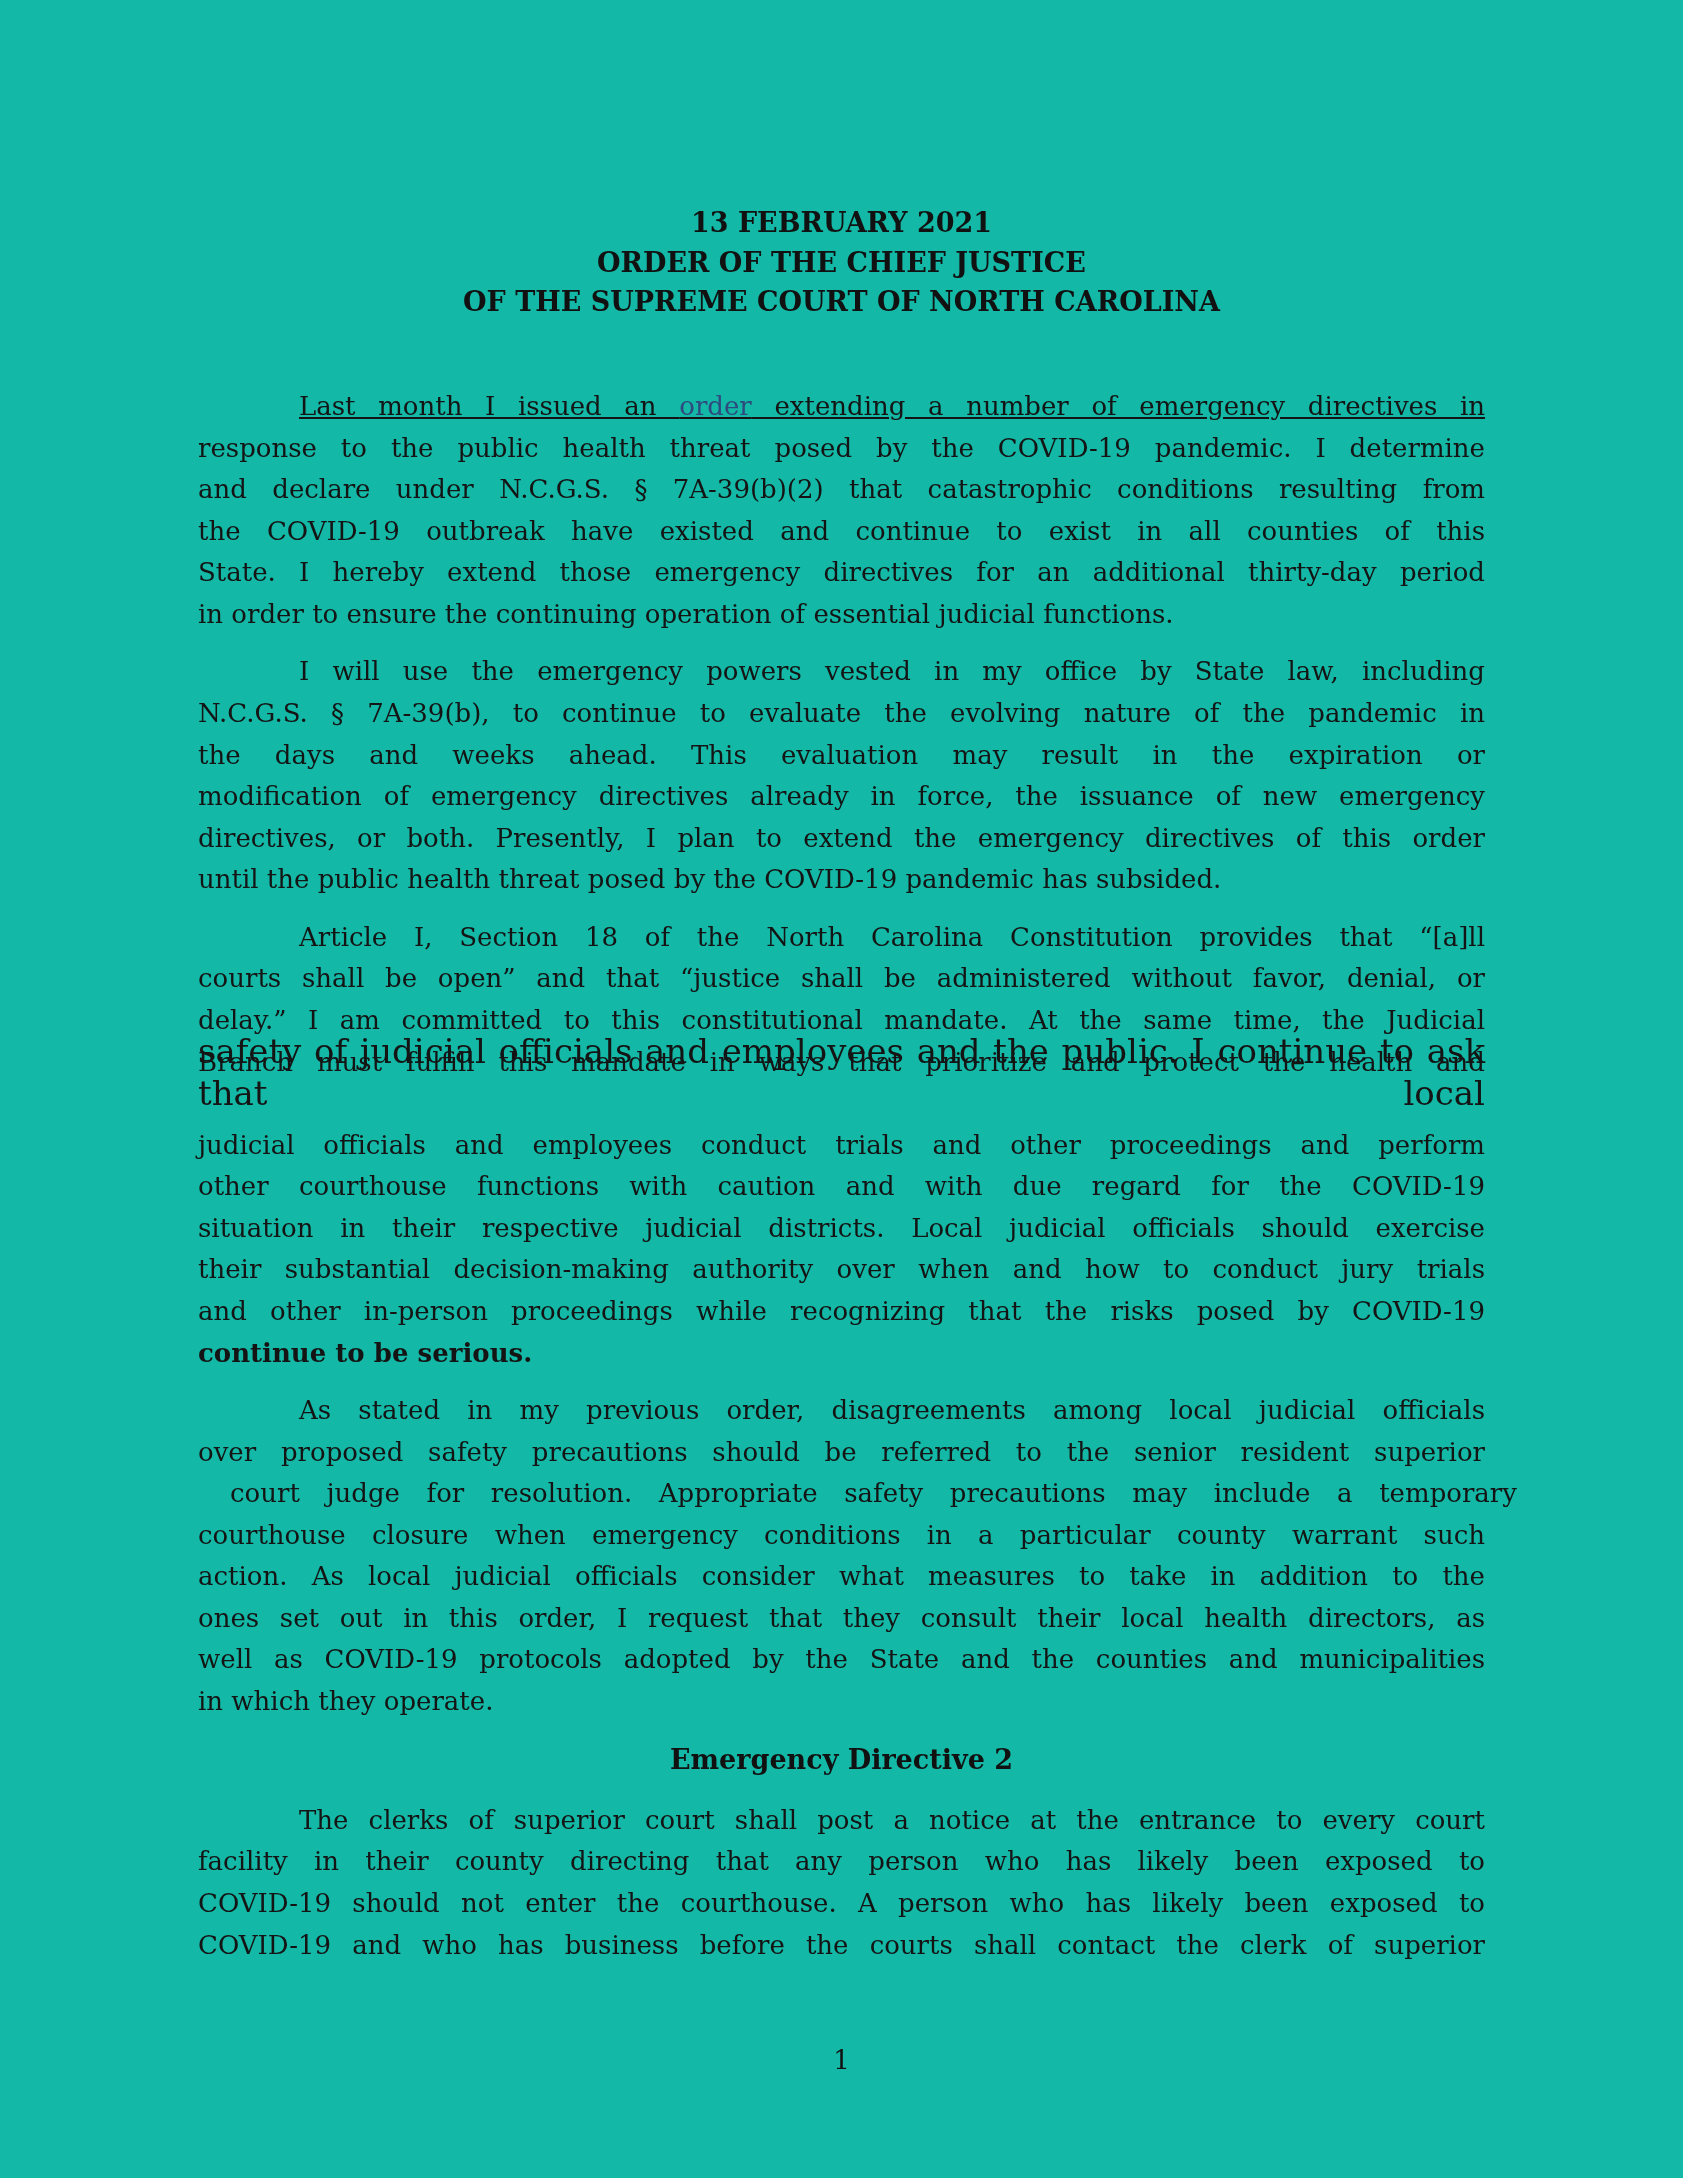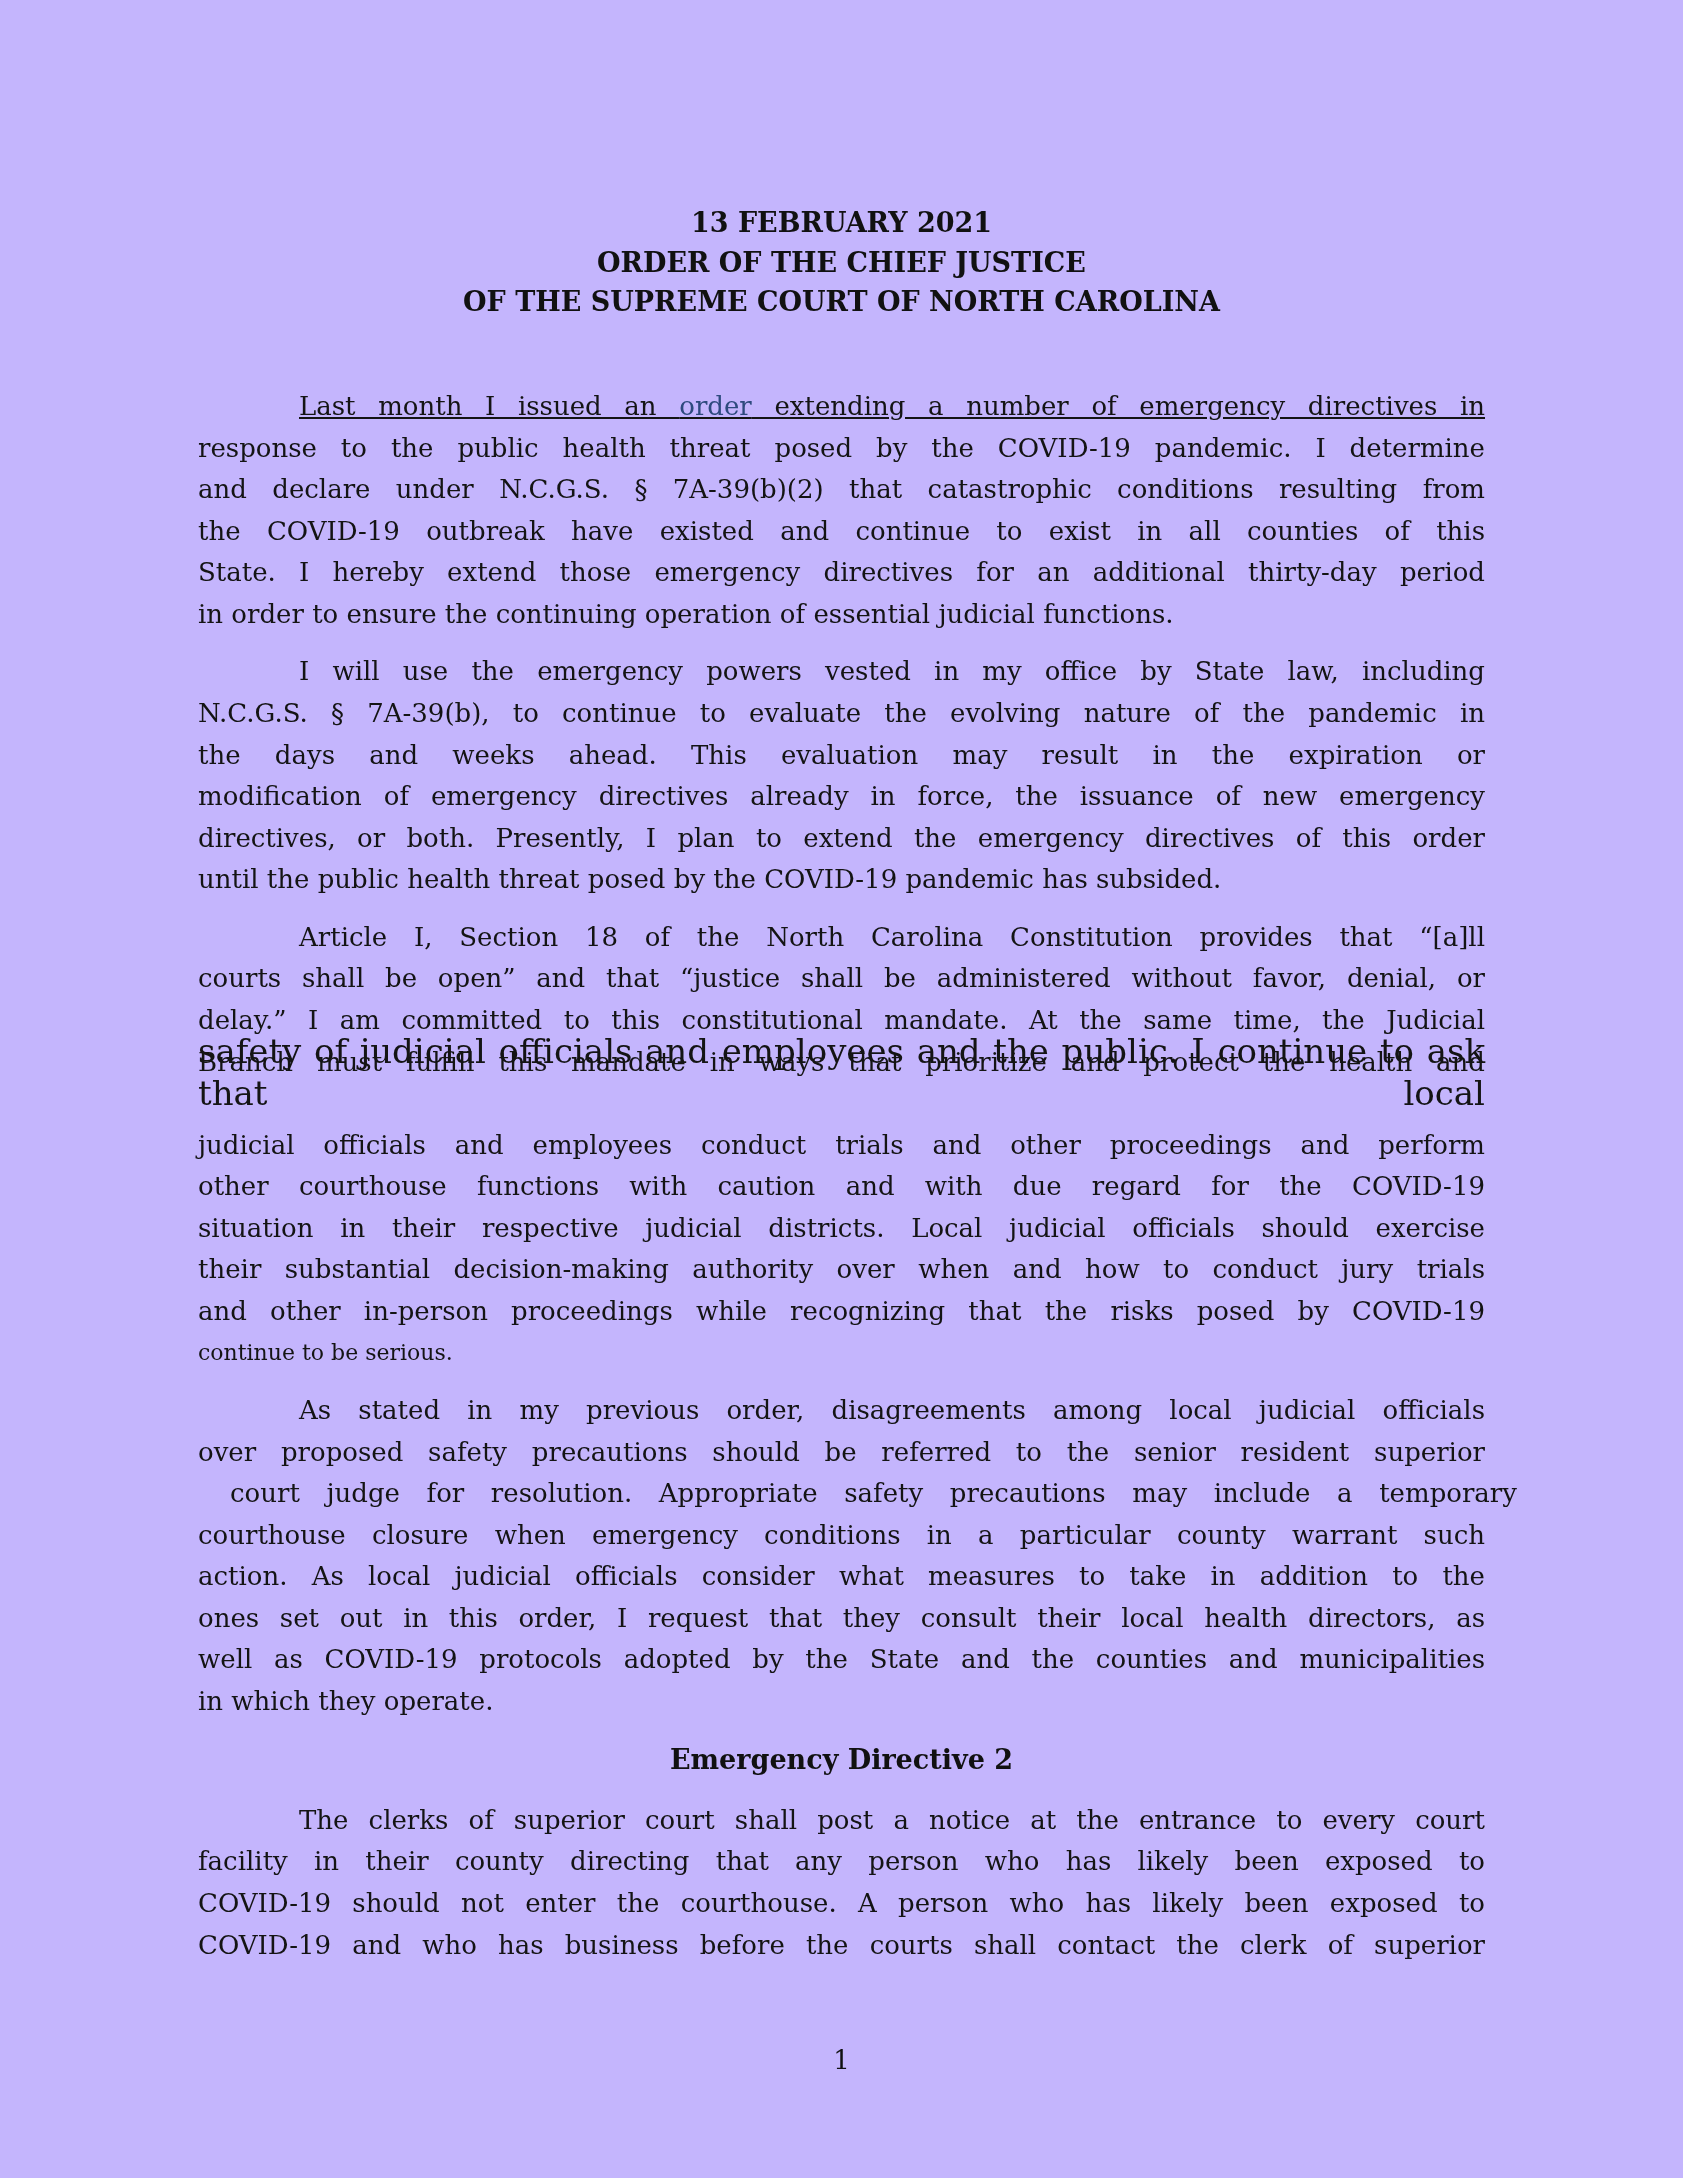--- a/index.html
+++ b/index.html
@@ -1,17 +1,17 @@
 <!DOCTYPE html>
 <html><head>
 <meta charset="utf-8">
 <style>
   html, body { margin: 0; padding: 0; background: #ffffff; }
   body { width: 1683px; height: 2178px; position: relative; overflow: hidden; }
-  .page { position: absolute; left: 0; top: 0; width: 1683px; height: 2178px; background: #c4b5fd; color: #111; }
+  .page { position: absolute; left: 0; top: 0; width: 1683px; height: 2178px; background: #14b8a6; color: #111; }
   .title { position: absolute; left: 0; width: 1683px; text-align: center;
            font-family: "DejaVu Serif", "Liberation Serif", serif; font-weight: bold;
            font-size: 27px; line-height: 40px; color: #111; }
   .line { position: absolute; left: 198px; width: 1287px; height: 42px; line-height: 42px;
           font-family: "DejaVu Serif", "Liberation Serif", serif; font-size: 26px;
           color: #141414; white-space: nowrap; text-align: justify; text-align-last: justify; }
   .line.last { text-align: left; text-align-last: left; }
   .line.indent { padding-left: 101px; width: 1186px; }
   .link { color: #2e4a7e; }
   .heading { position: absolute; left: 0; width: 1683px; text-align: center;
@@ -54,21 +54,21 @@
     <div class="line indent" style="top: 916px; white-space: normal; font-size: 26px;">Article I, Section 18 of the North Carolina Constitution provides that “[a]ll</div>
     <div class="line" style="top: 957px; white-space: normal; font-size: 26px;">courts shall be open” and that “justice shall be administered without favor, denial, or</div>
     <div class="line" style="top: 999px; white-space: normal; font-size: 26px;">delay.” I am committed to this constitutional mandate. At the same time, the Judicial</div>
     <div class="line" style="top: 1041px; white-space: normal; font-size: 26px;">Branch must fulfill this mandate in ways that prioritize and protect the health and</div>
     <div class="line" style="top: 1030px; white-space: normal; font-size: 34px;">safety of judicial officials and employees and the public. I continue to ask that local</div>
     <div class="line" style="top: 1124px; white-space: normal; font-size: 26px;">judicial officials and employees conduct trials and other proceedings and perform</div>
     <div class="line" style="top: 1165px; white-space: normal; font-size: 26px;">other courthouse functions with caution and with due regard for the COVID-19</div>
     <div class="line" style="top: 1207px; white-space: normal; font-size: 26px;">situation in their respective judicial districts. Local judicial officials should exercise</div>
     <div class="line" style="top: 1248px; white-space: normal; font-size: 26px;">their substantial decision-making authority over when and how to conduct jury trials</div>
     <div class="line" style="top: 1290px; white-space: normal; font-size: 26px;">and other in-person proceedings while recognizing that the risks posed by COVID-19</div>
-    <div class="line last" style="top: 1332px; white-space: normal; font-size: 22px;">continue to be serious.</div>
+    <div class="line last" style="top: 1332px; white-space: normal; font-size: 26px; font-weight: bold;">continue to be serious.</div>
   </div>
 
   <div>
     <div class="line indent" style="top: 1389px; white-space: normal; font-size: 26px;">As stated in my previous order, disagreements among local judicial officials</div>
     <div class="line" style="top: 1431px; white-space: normal; font-size: 26px;">over proposed safety precautions should be referred to the senior resident superior</div>
     <div class="line" style="top: 1472px; white-space: normal; font-size: 26px; margin-left: 32px;">court judge for resolution. Appropriate safety precautions may include a temporary</div>
     <div class="line" style="top: 1514px; white-space: normal; font-size: 26px;">courthouse closure when emergency conditions in a particular county warrant such</div>
     <div class="line" style="top: 1555px; white-space: normal; font-size: 26px;">action. As local judicial officials consider what measures to take in addition to the</div>
     <div class="line" style="top: 1597px; white-space: normal; font-size: 26px;">ones set out in this order, I request that they consult their local health directors, as</div>
     <div class="line" style="top: 1638px; white-space: normal; font-size: 26px;">well as COVID-19 protocols adopted by the State and the counties and municipalities</div>

